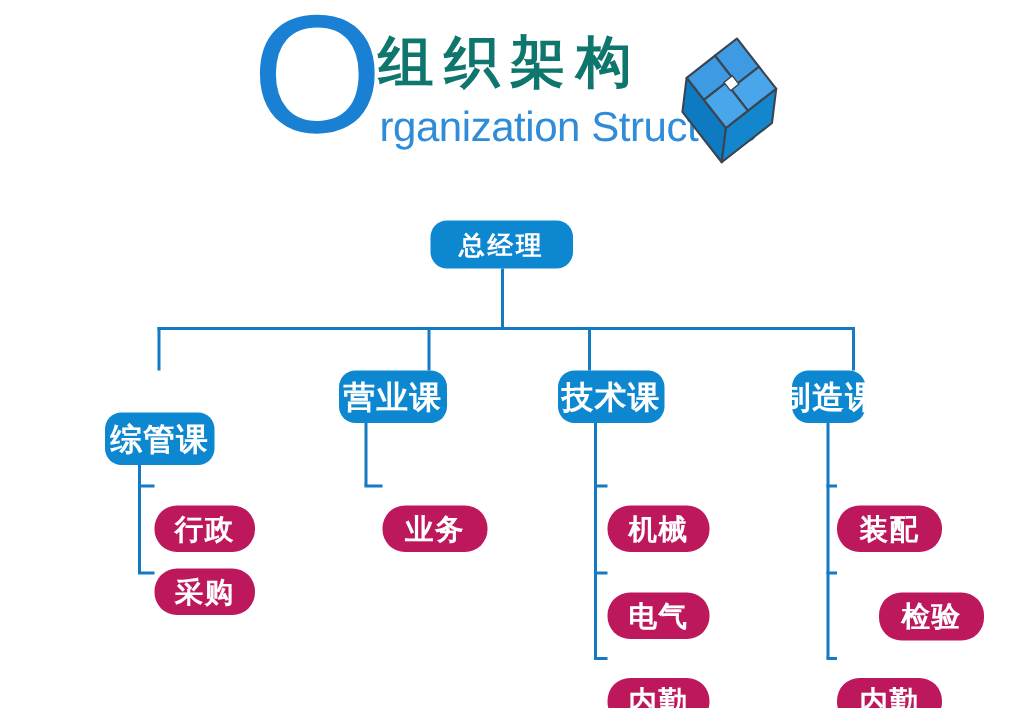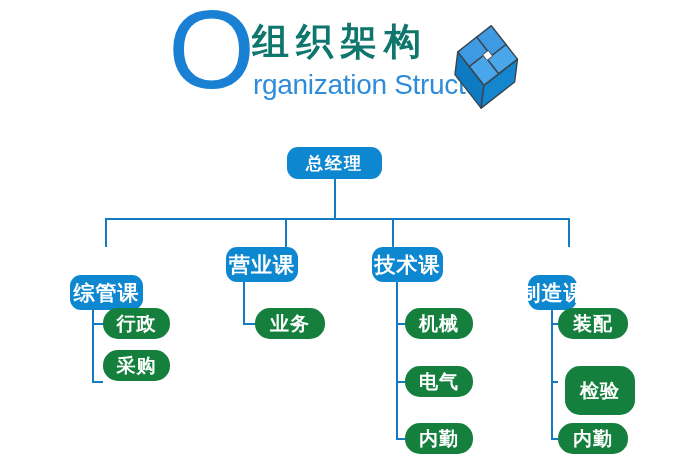--- a/index.html
+++ b/index.html
@@ -13,21 +13,21 @@
             color:#0f766e;letter-spacing:7px;white-space:nowrap;}
   .title-en{position:absolute;left:253px;top:69px;font-size:28px;color:#2f8cd9;
             letter-spacing:-0.3px;white-space:nowrap;}
   .cube{position:absolute;left:441px;top:20px;width:90px;height:92px;}
 
   
   .node{position:absolute;display:flex;align-items:center;justify-content:center;
         color:#ffffff;font-weight:bold;white-space:nowrap;}
   .node.blue{background:#0e87d1;border-radius:11px;font-size:21px;letter-spacing:1px;}
   .node.root{font-size:17px;letter-spacing:2px;}
-  .node.orange{background:#15803d;border-radius:15px;font-size:19px;letter-spacing:1px;}
+  .node.orange{background:#be185d;border-radius:15px;font-size:19px;letter-spacing:1px;margin-top:29px;}
 
   .line{position:absolute;background:#147ac4;}
   .line.v{width:1.5px;}
   .line.h{height:1.5px;}
 </style>
 </head>
 <body>
 
 <div class="page">
 
@@ -78,29 +78,29 @@
     <div class="line h" style="left:551px;top:381px;width:7px;"></div>
     <div class="line h" style="left:551px;top:438px;width:7px;"></div>
   </div>
 
   <div>
     <div class="node blue root" style="left:287px;top:147px;width:95px;height:32px;">总经理</div>
 
     <div class="node blue" style="left:70px;top:247px;width:73px;height:35px;margin-top:28px;">综管课</div>
     <div class="node blue" style="left:226px;top:247px;width:72px;height:35px;">营业课</div>
     <div class="node blue" style="left:372px;top:247px;width:71px;height:35px;">技术课</div>
-    <div class="node blue" style="left:528px;top:247px;width:49px;height:35px;margin-top:28px;">制造课</div>
+    <div class="node blue" style="left:528px;top:247px;width:49px;height:35px;">制造课</div>
 
     <div class="node orange" style="left:103px;top:308px;width:67px;height:31px;">行政</div>
     <div class="node orange" style="left:103px;top:350px;width:67px;height:31px;">采购</div>
 
     <div class="node orange" style="left:255px;top:308px;width:70px;height:31px;">业务</div>
 
     <div class="node orange" style="left:405px;top:308px;width:68px;height:31px;">机械</div>
     <div class="node orange" style="left:405px;top:366px;width:68px;height:31px;">电气</div>
     <div class="node orange" style="left:405px;top:423px;width:68px;height:31px;">内勤</div>
 
     <div class="node orange" style="left:558px;top:308px;width:70px;height:31px;">装配</div>
-    <div class="node orange" style="left:565px;top:366px;width:70px;height:49px;">检验</div>
+    <div class="node orange" style="left:586px;top:366px;width:70px;height:32px;">检验</div>
     <div class="node orange" style="left:558px;top:423px;width:70px;height:31px;">内勤</div>
   </div>
 
 </div>
 
 </body></html>

